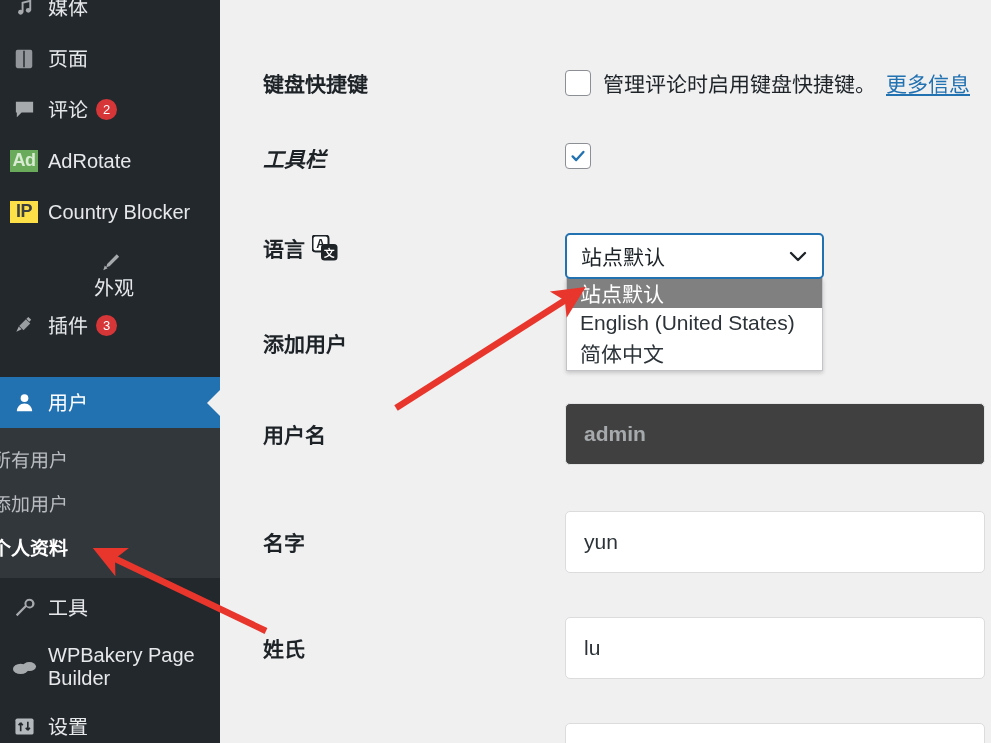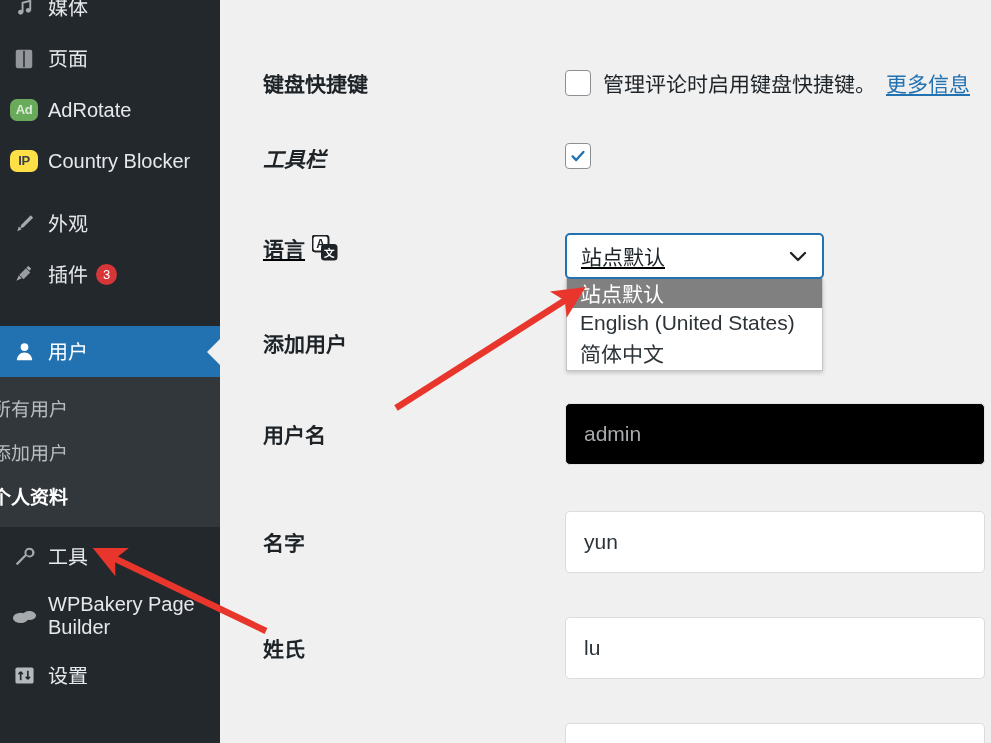--- a/index.html
+++ b/index.html
@@ -64,22 +64,22 @@
     padding: 0 5px;
     background: #d63638;
     color: #fff;
     border-radius: 11px;
     font-size: 13px;
     font-family: "Liberation Sans", sans-serif;
   }
   .plugin-badge-icon {
     width: 28px; height: 22px;
     display: flex; align-items: center; justify-content: center;
-    font-size: 13px; font-weight: bold;
-    border-radius: 7px;
+    font-size: 18px; font-weight: bold;
+    border-radius: 0;
     letter-spacing: -0.5px;
   }
   .icon-ad { background: #6aab5b; color: #d9ecd3; }
   .icon-ip { background: #fde047; color: #3c4043; }
 
   
   #submenu {
     background: #32373c;
     padding: 8px 0 10px 0;
   }
@@ -189,23 +189,24 @@
     width: 420px;
     background: #fff;
     border: 1px solid #dcdcde;
     border-radius: 5px;
     display: flex; align-items: center;
     padding-left: 18px;
     font-size: 21px;
     color: #2c3338;
   }
   .text-input.disabled {
-    background: #000000;
+    background: #404040;
     color: #a7aaad;
     border-color: #e3e4e6;
+    font-weight: bold;
   }
 
   
   #annotations {
     position: absolute; left: 0; top: 0;
     width: 991px; height: 743px;
     pointer-events: none;
     z-index: 50;
   }
 </style>
@@ -230,36 +231,45 @@
     <div class="menu-item">
       <span class="mi-icon">
         <svg width="22" height="22" viewBox="0 0 24 24" fill="none" stroke="currentColor" stroke-width="2">
           <rect x="4" y="3" width="16" height="18" rx="1" fill="currentColor" opacity="0.85"></rect>
           <line x1="12" y1="3" x2="12" y2="21" stroke="#23282d" stroke-width="1.6"></line>
         </svg>
       </span>
       <span class="mi-label">页面</span>
     </div>
 
+    <div class="menu-item">
+      <span class="mi-icon">
+        <svg width="23" height="23" viewBox="0 0 24 24" fill="currentColor">
+          <path d="M3 4h18v11H9l-5 5v-5H3z"></path>
+        </svg>
+      </span>
+      <span class="mi-label">评论</span>
+      <span class="badge">2</span>
+    </div>
 
     <div class="menu-item">
       <span class="mi-icon">
         <span class="plugin-badge-icon icon-ad">Ad</span>
       </span>
       <span class="mi-label">AdRotate</span>
     </div>
 
     <div class="menu-item">
       <span class="mi-icon">
         <span class="plugin-badge-icon icon-ip">IP</span>
       </span>
       <span class="mi-label">Country Blocker</span>
     </div>
 
-    <div class="menu-item" style="margin-top:12px;">
+    <div class="menu-item" style="margin-top:12px;flex-direction:column;">
       <span class="mi-icon">
         <svg width="23" height="23" viewBox="0 0 24 24" fill="currentColor">
           <path d="M18.5 3.5l2.5 2.5-10 10-3.5 1 1-3.5z"></path>
           <path d="M6 15l3 3-4.5 2z"></path>
         </svg>
       </span>
       <span class="mi-label">外观</span>
     </div>
 
     <div class="menu-item">
@@ -346,21 +356,21 @@
         <div class="cb-line">
           <span class="checkbox checked">
             <svg width="18" height="18" viewBox="0 0 20 20" fill="none" stroke="#2271b1" stroke-width="2.6" stroke-linecap="round" stroke-linejoin="round">
               <path d="M4 10.5l4 4 8-9"></path>
             </svg>
           </span>
         </div>
       </div>
     </div>
 
-    <div class="form-row" style="top:233px;text-decoration:underline;">
+    <div class="form-row" style="top:233px;">
       <div class="row-label">
         <span>语言</span>
         <span style="display:inline-flex;">
           <svg width="26" height="26" viewBox="0 0 26 26">
             <rect x="0.5" y="0.5" width="16" height="16" rx="3" fill="#fff" stroke="#1d2327" stroke-width="2"></rect>
             <text x="8.5" y="13" font-size="12" font-weight="bold" fill="#1d2327" text-anchor="middle" font-family="Liberation Sans, sans-serif">A</text>
             <rect x="9" y="9" width="16.5" height="16.5" rx="3.5" fill="#1d2327"></rect>
             <text x="17.2" y="21.6" font-size="10.5" fill="#ffffff" text-anchor="middle" font-family="Liberation Sans, sans-serif">文</text>
           </svg>
         </span>

